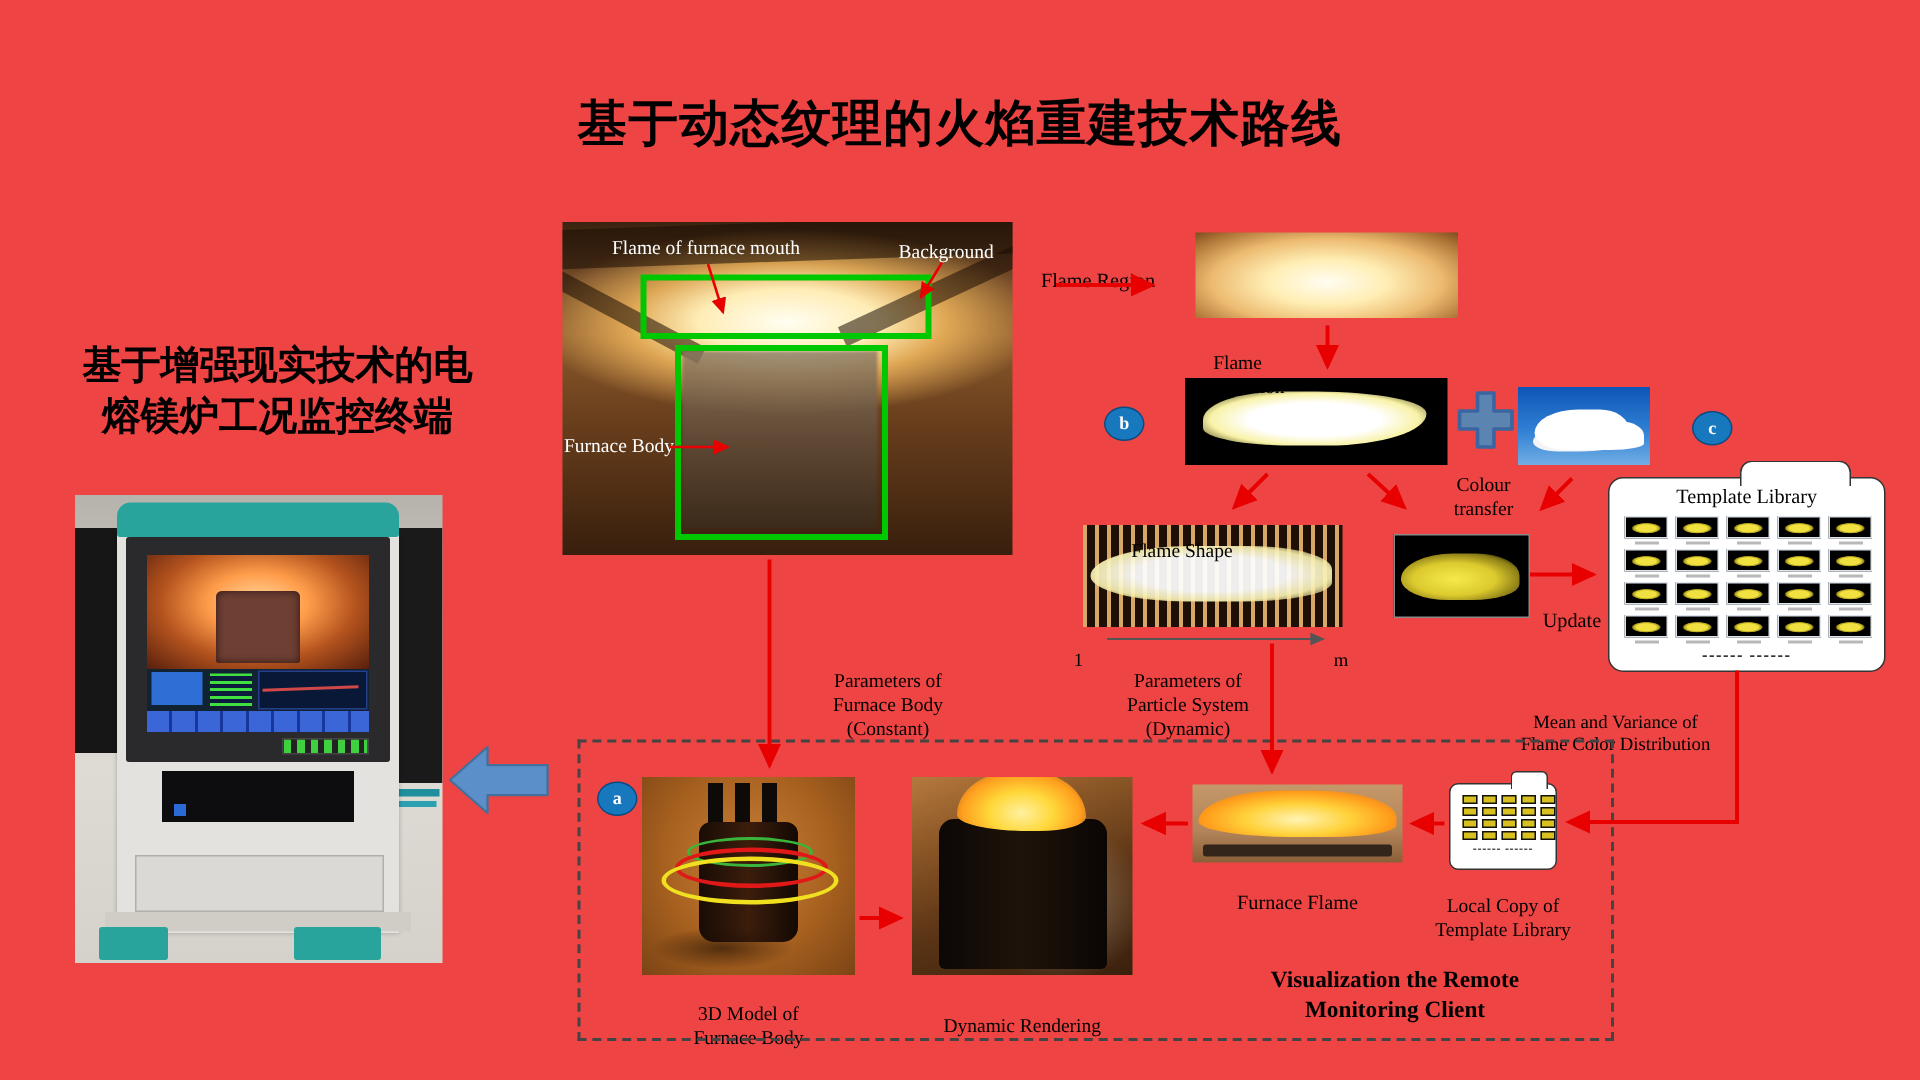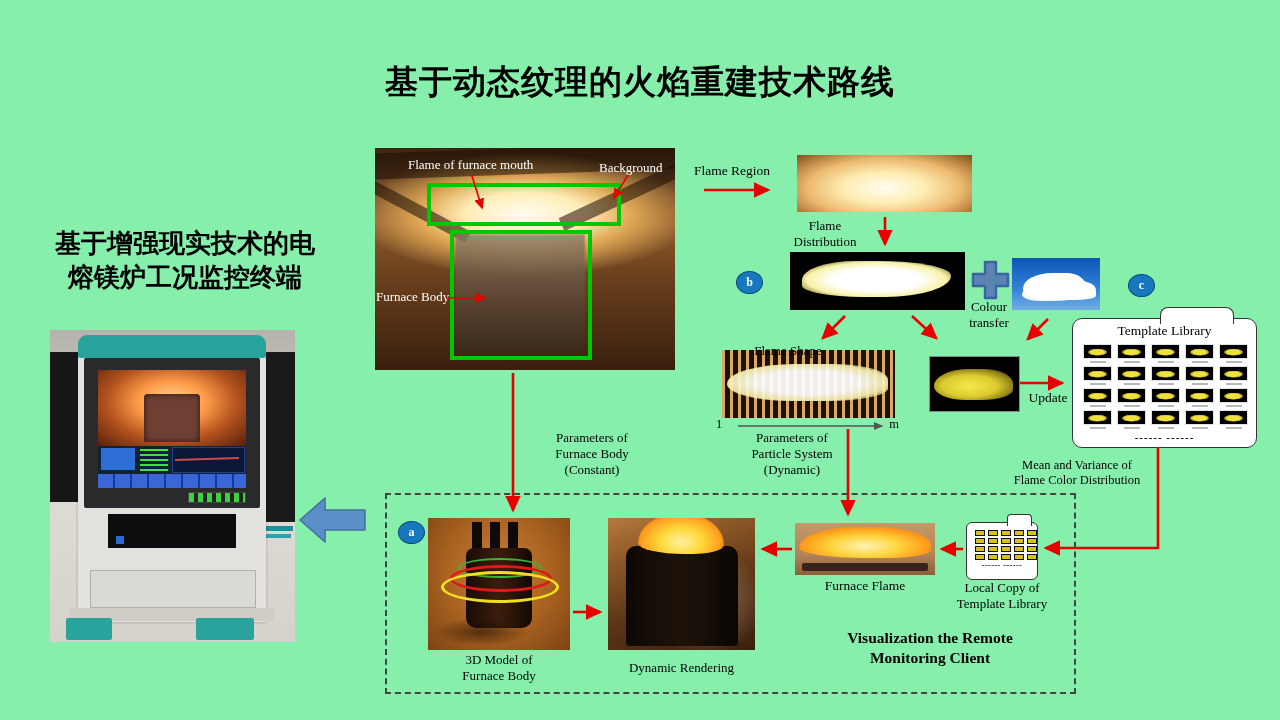--- a/index.html
+++ b/index.html
@@ -1,25 +1,25 @@
 <!DOCTYPE html>
 <html><head>
 <meta charset="utf-8">
 <style>
   html,body{margin:0;padding:0;background:#fff;}
-  #canvas{position:relative;width:1280px;height:720px;background:#86efac;overflow:hidden;
+  #canvas{position:relative;width:1280px;height:720px;background:#ef4444;overflow:hidden;
           font-family:"Liberation Serif",serif;}
   .abs{position:absolute;}
   
   .title{left:0;right:0;top:60px;text-align:center;font-family:"Liberation Sans",sans-serif;
          font-weight:800;font-size:33px;color:#000;letter-spacing:1px;}
   .left-caption{left:18px;top:226px;width:334px;text-align:center;
          font-family:"Liberation Sans",sans-serif;font-weight:800;font-size:26px;color:#000;line-height:1.32;}
   .lbl{position:absolute;font-family:"Liberation Serif",serif;font-size:13px;color:#000;
-       text-align:center;line-height:1.22;}
+       text-align:center;line-height:1.22;margin-top:16px;}
   .lbl-white{position:absolute;font-family:Liberation Serif, serif;font-size:13px;color:#fff;white-space:nowrap;}
   .viz-lbl{font-weight:bold;font-size:15.5px;line-height:1.3;}
   
   .img{position:absolute;overflow:hidden;}
   .blob{position:absolute;}
   
   #furnace-photo{left:375px;top:148px;width:300px;height:222px;
     background:
       radial-gradient(ellipse 170px 62px at 50% 30%, #fffef2 0%, #ffedb6 35%, rgba(255,196,100,.75) 62%, rgba(130,70,25,0) 100%),
       linear-gradient(180deg,#3a2310 0%,#6e4726 16%,#8a5a2c 34%,#6b401d 58%,#381f0d 100%);}

